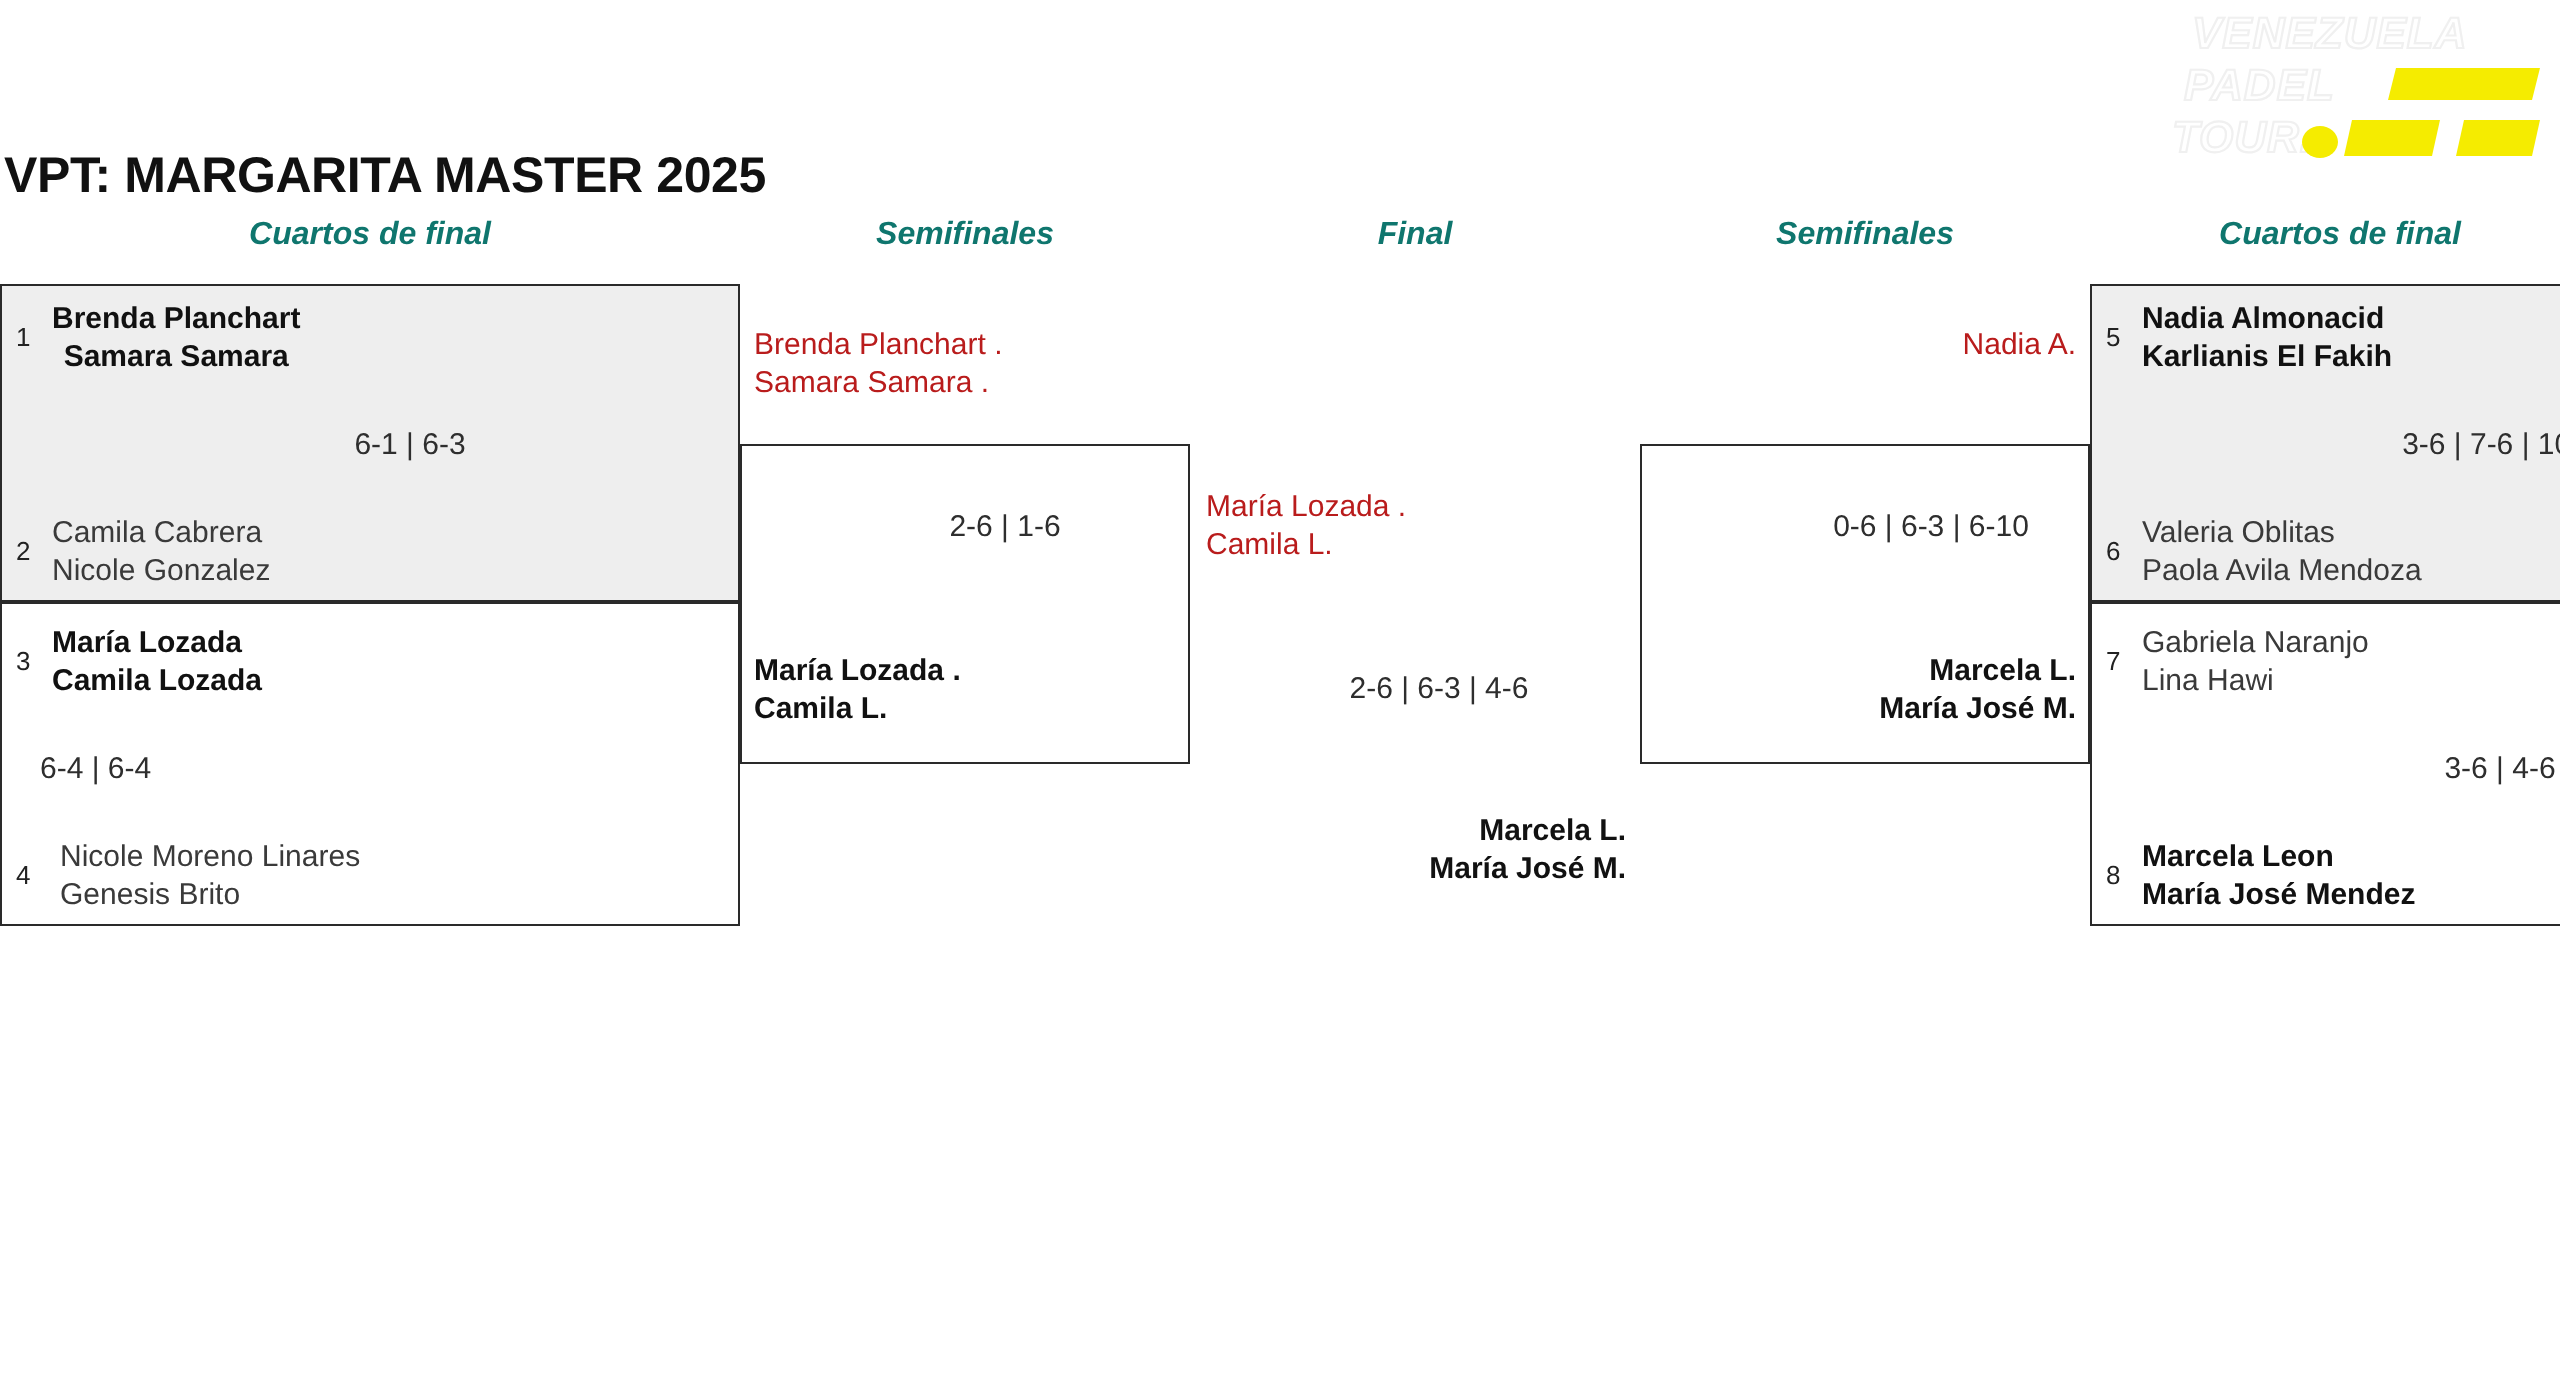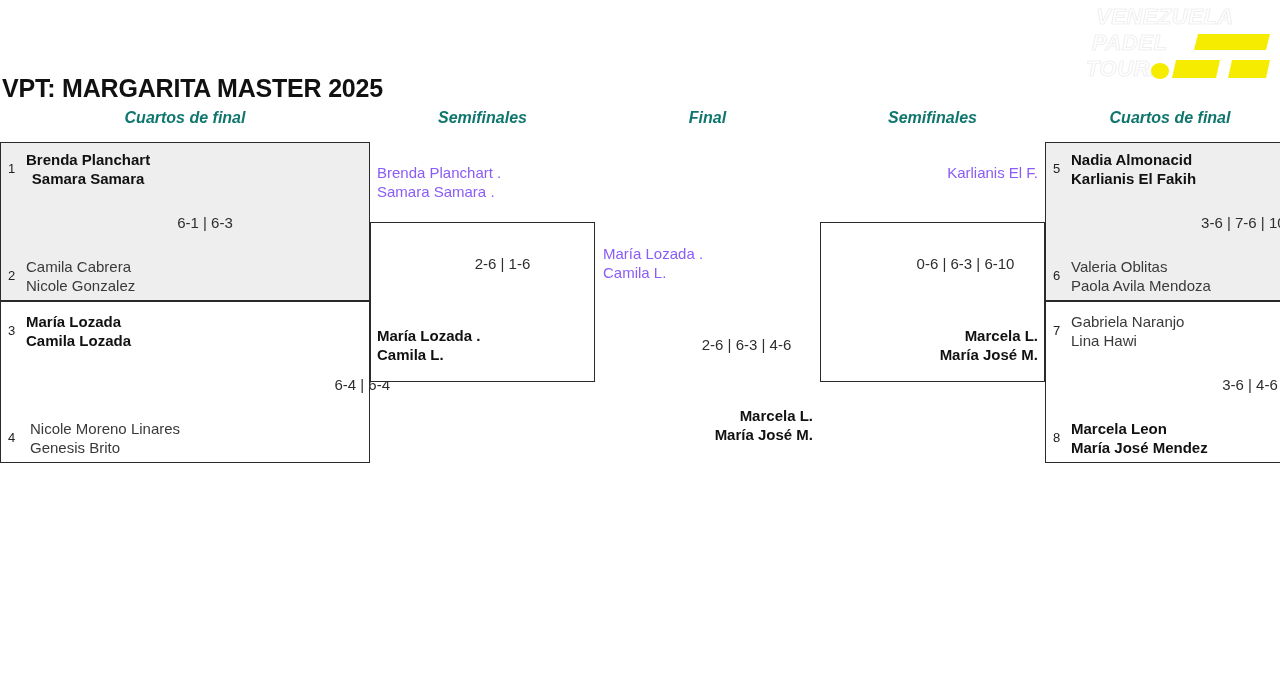--- a/index.html
+++ b/index.html
@@ -92,21 +92,21 @@
   }
 
   
   .flabel {
     position: absolute;
     font-size: 15px;
     line-height: 19px;
     white-space: nowrap;
   }
   .flabel.win { font-weight: 700; color: #111111; }
-  .flabel.lose { font-weight: 400; color: #8b5cf6; }
+  .flabel.lose { font-weight: 400; color: #b91c1c; }
   .flabel.ral { text-align: right; }
   .flabel .nm { display: block; }
 </style>
 </head>
 <body>
 
 <div id="header">
   <div id="title-block">
     <span class="title-line">VPT: MARGARITA MASTER 2025</span>
     <span class="title-line">Fase final. CUARTA FEMENINA</span>
@@ -149,21 +149,21 @@
   <span class="nm">Nicole Gonzalez</span>
 </div>
 
 <div class="mbox" style="left:0px; top:301px; width:370px; height:162px;">
 </div>
 <div class="seed" style="left:8px;  top:323px;">3</div>
 <div class="team win" style="left:26px; top:312px;">
   <span class="nm">María Lozada</span>
   <span class="nm">Camila Lozada</span>
 </div>
-<div class="score" style="left:0px; top:376px; width:370px; text-align:right;">6-4 | 6-4</div>
+<div class="score" style="left:0px; top:376px; width:370px; text-align:left;">6-4 | 6-4</div>
 <div class="seed" style="left:8px;  top:430px;">4</div>
 <div class="team lose" style="left:30px; top:419px;">
   <span class="nm">Nicole Moreno Linares</span>
   <span class="nm">Genesis Brito</span>
 </div>
 
 <div class="mbox" style="left:370px; top:222px; width:225px; height:160px;">
 </div>
 <div class="flabel lose" style="left:377px; top:163px;">
   <span class="nm">Brenda Planchart .</span>
@@ -172,30 +172,30 @@
 <div class="score" style="left:370px; top:255px; width:225px; text-align:center;">2-6 | 1-6</div>
 <div class="flabel win" style="left:377px; top:326px;">
   <span class="nm">María Lozada .</span>
   <span class="nm">Camila L.</span>
 </div>
 
 <div class="flabel lose" style="left:603px; top:244px;">
   <span class="nm">María Lozada .</span>
   <span class="nm">Camila L.</span>
 </div>
-<div class="score" style="left:614px; top:336px; width:225px; text-align:center;">2-6 | 6-3 | 4-6</div>
+<div class="score" style="left:587px; top:336px; width:225px; text-align:center;">2-6 | 6-3 | 4-6</div>
 <div class="flabel win ral" style="left:613px; top:406px; width:200px;">
   <span class="nm">Marcela L.</span>
   <span class="nm">María José M.</span>
 </div>
 
 <div class="mbox" style="left:820px; top:222px; width:225px; height:160px;">
 </div>
 <div class="flabel lose ral" style="left:838px; top:163px; width:200px;">
-  <span class="nm">Karlianis El F.</span>
+  <span class="nm">Nadia A.</span>
 </div>
 <div class="score" style="left:820px; top:255px; width:251px; text-align:center;">0-6 | 6-3 | 6-10</div>
 <div class="flabel win ral" style="left:838px; top:326px; width:200px;">
   <span class="nm">Marcela L.</span>
   <span class="nm">María José M.</span>
 </div>
 
 <div class="mbox shaded" style="left:1045px; top:142px; width:370px; height:159px;">
 </div>
 <div class="seed" style="left:1053px; top:161px;">5</div>

